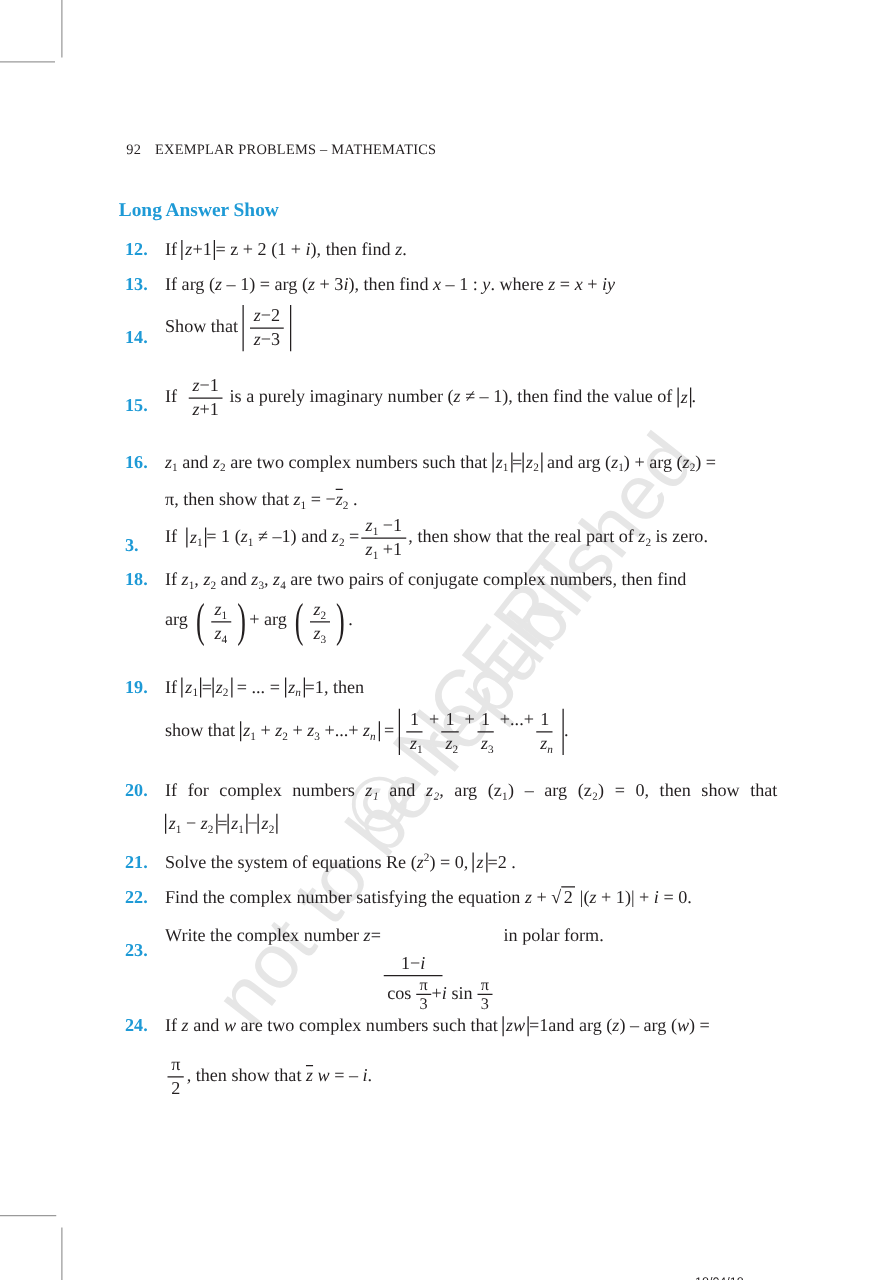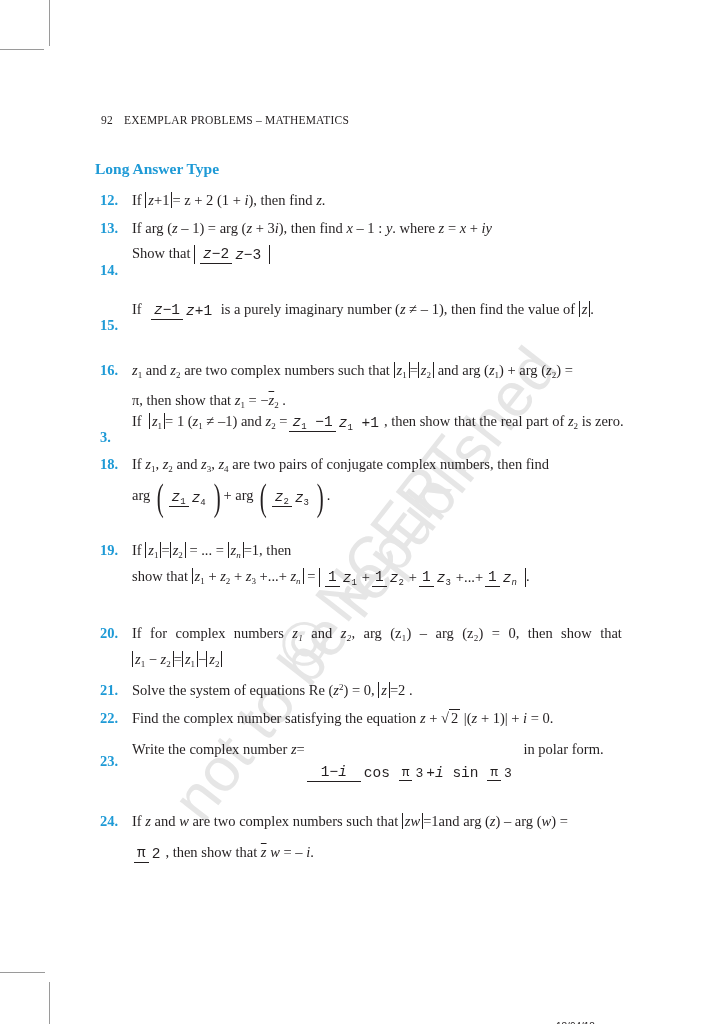--- a/index.html
+++ b/index.html
@@ -18,21 +18,21 @@
     position: absolute; left: 95px; top: 160px;
     font-weight: bold; font-size: 15.5px; color: #1e9ad6;
   }
   .q { position: absolute; left: 100px; font-size: 14.5px; line-height: 18px; white-space: nowrap; }
   .q .num { position: absolute; left: 0; top: 0; font-weight: bold; color: #1e9ad6; font-family: "Liberation Serif", serif; }
   .q .body { position: absolute; left: 32px; top: 0; }
   i, .it { font-style: italic; }
   sub { font-size: 9px; vertical-align: -3px; line-height: 0; }
   sup { font-size: 9px; vertical-align: 5px; line-height: 0; }
   .abs { border-left: 1px solid #231f20; border-right: 1px solid #231f20; padding: 0 2px; display: inline-block; line-height: 16px; }
-  .frac { display: inline-flex; flex-direction: row; align-items: flex-end; vertical-align: middle; margin: 0 2px; font-family: Liberation Mono, monospace; }
+  .frac { display: inline-flex; flex-direction: column; align-items: flex-start; vertical-align: middle; margin: 0 2px; }
   .frac .n { border-bottom: 1px solid #231f20; padding: 0 3px; line-height: 18px; }
   .frac .d { padding: 0 3px; line-height: 18px; }
   .bigabs { display: inline-flex; border-left: 1px solid #231f20; border-right: 1px solid #231f20; padding: 0 3px; vertical-align: middle; }
   .paren { display: inline-flex; align-items: center; vertical-align: middle; }
   .paren .pl, .paren .pr { font-size: 38px; line-height: 38px; font-weight: 100; transform: scaleX(0.55); display: inline-block; }
   .bar { text-decoration: overline; }
   .sqrt { border-top: 1px solid #231f20; padding: 0 2px; }
   .date {
     position: absolute; left: 556px; top: 983px;
     font-family: "Liberation Sans", sans-serif; font-size: 10px; color: #231f20; margin-top: 38px;
@@ -54,21 +54,21 @@
 
 <div class="wm" style="left:262px;top:640px;transform:rotate(-52deg);">© NCERT</div>
 <div class="wm" style="left:158px;top:790px;transform:rotate(-52deg);">not to be republished</div>
 
 <div class="content">
   <div class="running-head">
     <span class="pg">92</span>
     <span>EXEMPLAR PROBLEMS – MATHEMATICS</span>
   </div>
 
-  <div class="section-title">Long Answer Type</div>
+  <div class="section-title">Long Answer Show</div>
 
   <div class="q" style="top:191px;">
     <span class="num">12.</span>
     <span class="body"><span>If</span> <span class="abs"><i>z</i>+1</span><span>= z + 2 (1 + </span><i>i</i><span>), then find </span><i>z</i>.</span>
   </div>
 
   <div class="q" style="top:219px;">
     <span class="num">13.</span>
     <span class="body"><span>If arg (</span><i>z</i><span> – 1) = arg (</span><i>z</i><span> + 3</span><i>i</i><span>), then find </span><i>x</i><span> – 1 : </span><i>y</i><span>. where </span><i>z</i> = <i>x</i> + <i>iy</i></span>
   </div>

